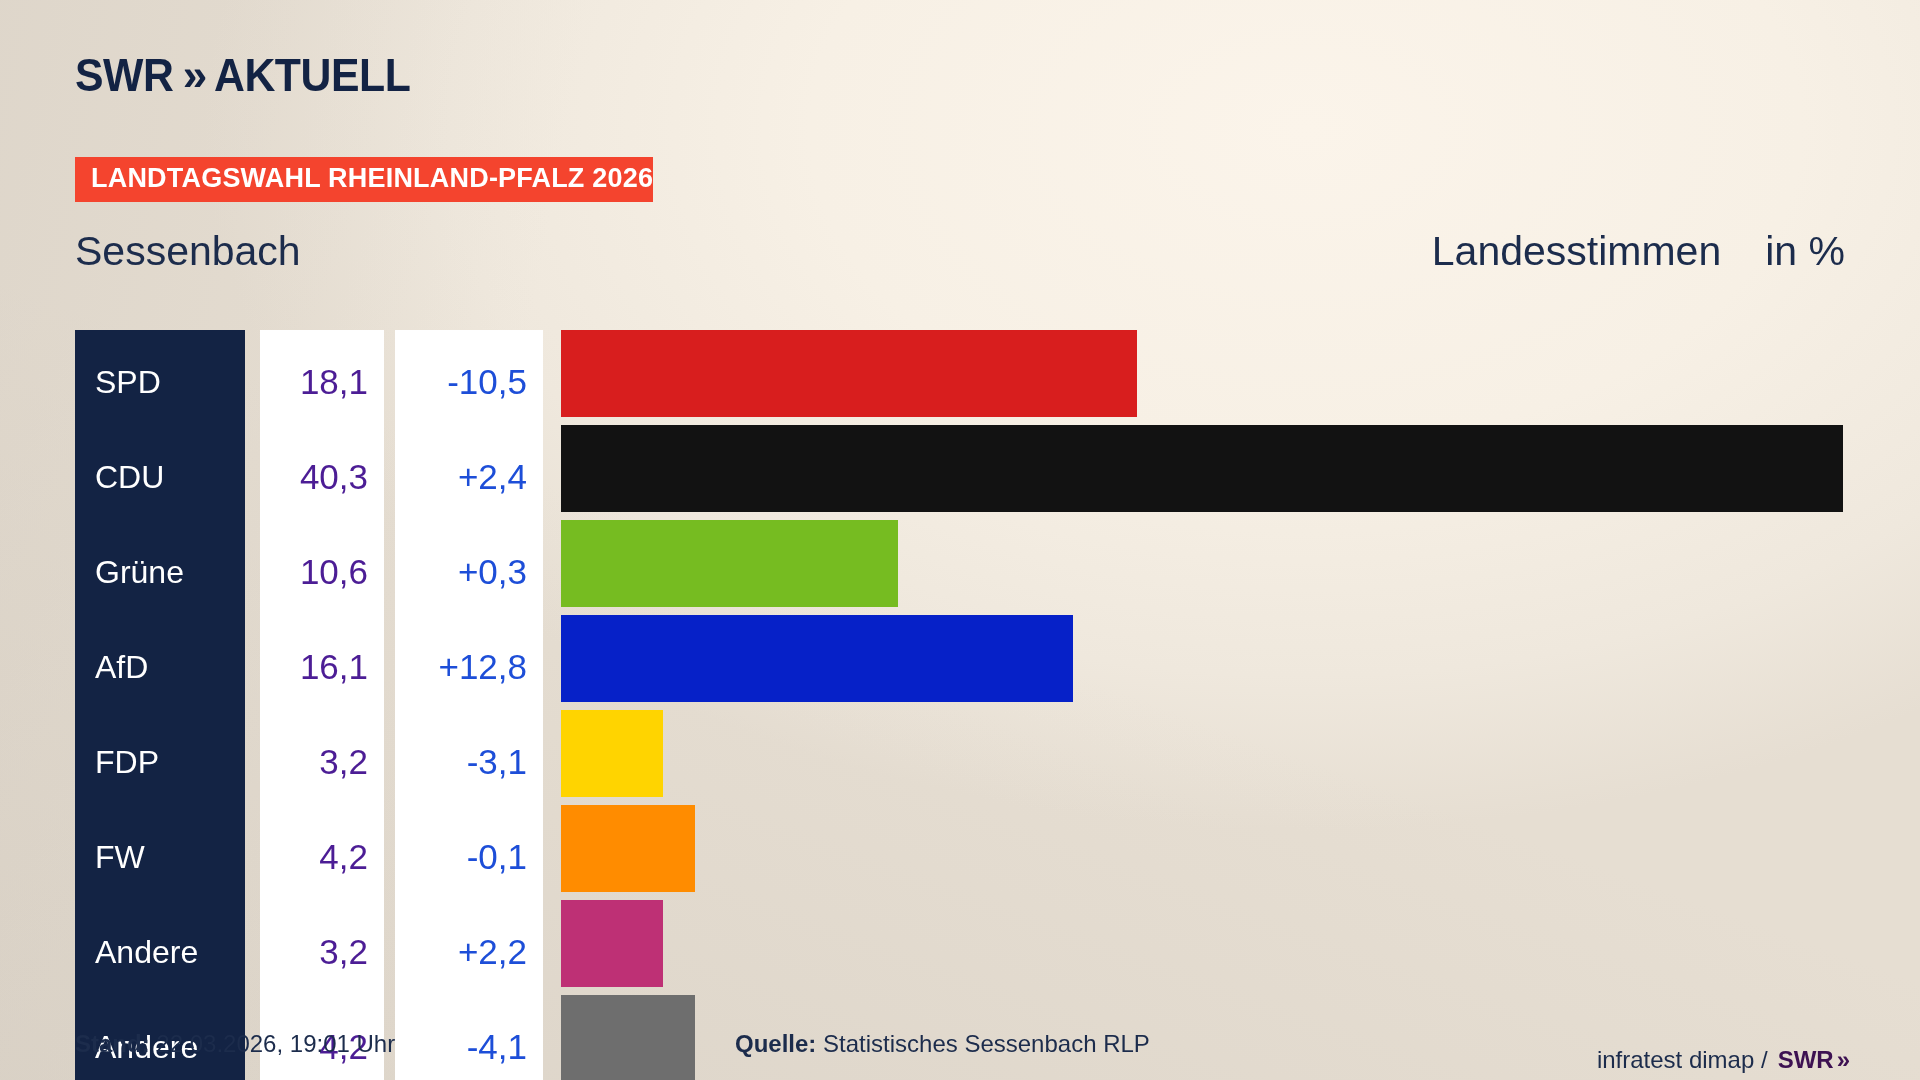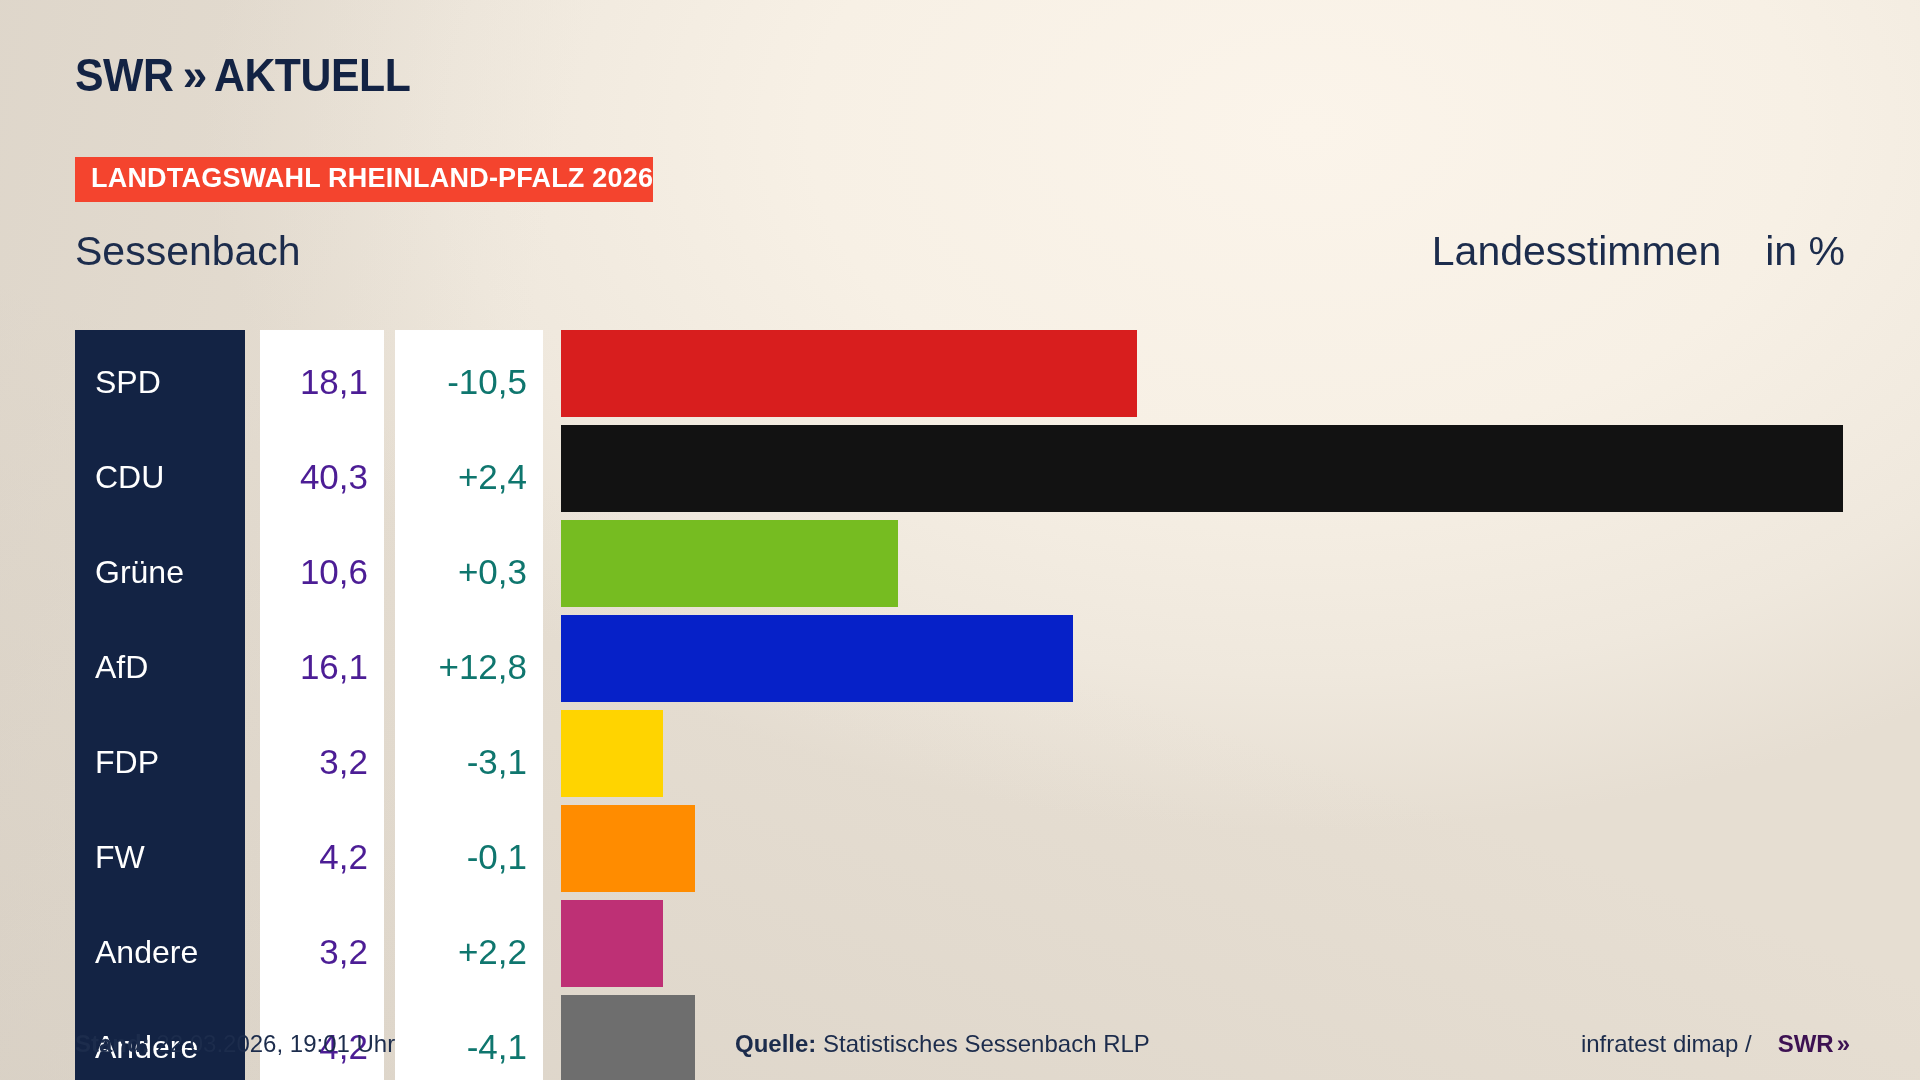--- a/index.html
+++ b/index.html
@@ -71,35 +71,35 @@
   .c-party {
     left:0; width:170px; background:#132344;
     color:#ffffff; font-size:32px; padding-left:20px;
   }
   .c-val {
     left:185px; width:124px; background:#ffffff;
     color:#4c1d95; font-size:35px; justify-content:flex-end; padding-right:16px;
   }
   .c-diff {
     left:320px; width:148px; background:#ffffff;
-    color:#0f766e; font-size:35px; justify-content:flex-end; padding-right:16px;
+    color:#1d4ed8; font-size:35px; justify-content:flex-end; padding-right:16px;
   }
   .barwrap { position:absolute; left:486px; top:0; height:87px; width:1290px; }
   .bar { height:87px; }
 
   
   #footer {
     position:absolute; left:0; right:0; top:1030px;
     color:#1c2c4c; font-size:24px;
   }
   #f-stand { position:absolute; left:75px; top:0; white-space:nowrap; }
   #f-quelle { position:absolute; left:735px; top:0; white-space:nowrap; }
   #f-credit {
-    position:absolute; right:75px; top:0; white-space:nowrap;
-    display:flex; align-items:flex-end; gap:16px;
+    position:absolute; right:75px; top:16px; white-space:nowrap;
+    display:flex; align-items:flex-end; gap:0;
   }
   .fb { font-weight:bold; }
   #f-credit .swrmark {
     font-weight:bold; color:#3d1152; margin-left:10px;
     display:inline-flex; align-items:center;
   }
   #f-credit .swrmark .chev { letter-spacing:-5px; margin-left:3px; }
 </style>
 </head>
 <body>

